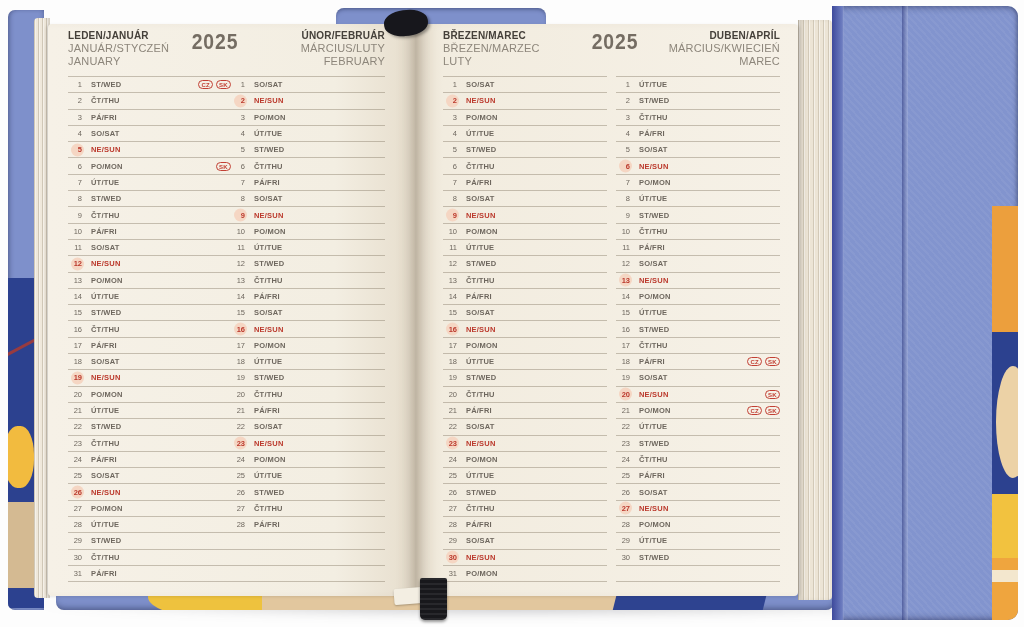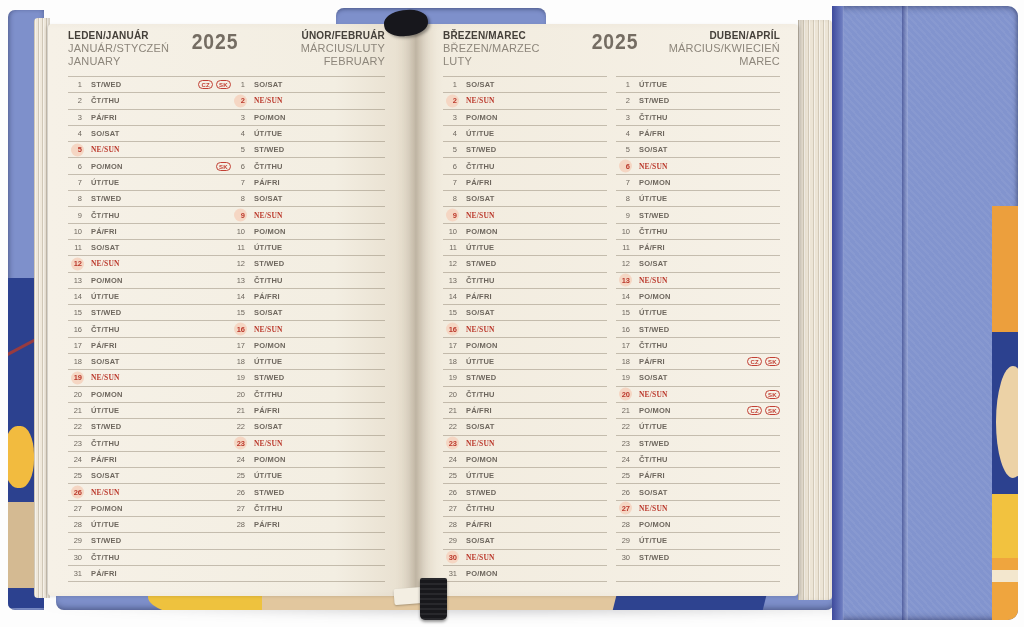--- a/index.html
+++ b/index.html
@@ -96,21 +96,21 @@
   .mh .l2, .mh .l3 { font-size:11px; font-weight:400; color:#8d867b; letter-spacing:.2px; }
   .month-col.align-right .mh { text-align:right; }
 
   .rows { margin-top:8px; border-top:1px solid rgba(125,112,92,.4); }
   .row { display:flex; align-items:center; height:16.3px;
     border-bottom:1px solid rgba(125,112,92,.4); position:relative; }
   .num { position:relative; z-index:0; width:14px; text-align:right; flex:0 0 14px;
     font-size:7.5px; color:#6e675e; }
   .dn  { margin-left:9px; font-size:7.5px; font-weight:700; letter-spacing:.2px; color:#6e675e; }
   .row.sun .num { color:#bb392c; font-weight:700; }
-  .row.sun .dn  { color:#bb392c;font-family:Liberation Serif, serif; }
+  .row.sun .dn  { color:#bb392c; }
   .row.sun .num::before { content:""; position:absolute; right:-2px; top:50%;
     transform:translateY(-50%); width:13px; height:13px; border-radius:50%;
     background:#f5d6c3; z-index:-1; }
   .badges { margin-left:auto; display:flex; gap:3px; align-items:center; }
   .badge { display:inline-block; min-width:13px; height:9px; line-height:8px; padding:0 2px;
     border:1px solid #c24034; border-radius:6px; color:#c24034; font-size:6px;
     font-weight:700; text-align:center; letter-spacing:.3px; }
 </style>
 </head>
 <body>

